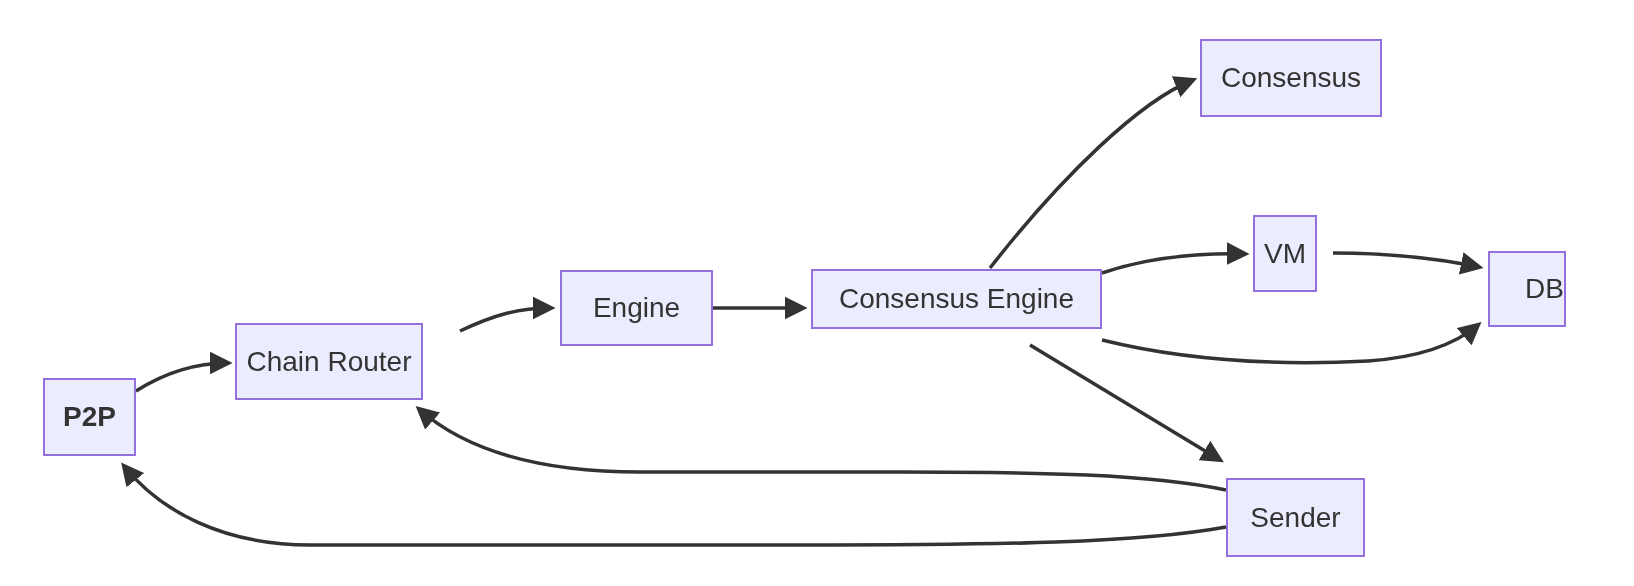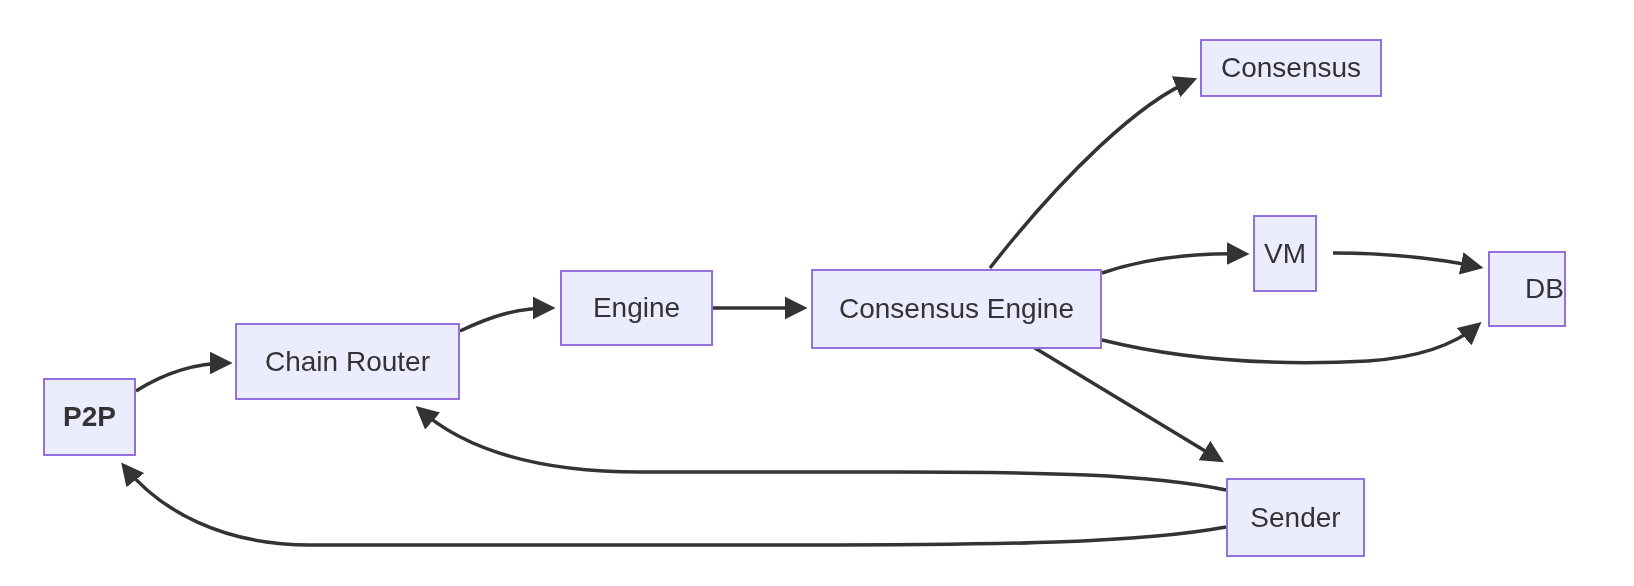--- a/index.html
+++ b/index.html
@@ -69,33 +69,33 @@
     <path class="edge" d="M 1102 340 C 1195 363 1290 365 1368 361 C 1425 357 1458 342 1478 325" marker-end="url(#arrow)"></path>
     <path class="edge" d="M 1030 345 L 1220 460" marker-end="url(#arrow)"></path>
     <path class="edge" d="M 1226 490 C 1150 474 1040 472 900 472 L 640 472 C 535 472 463 448 419 409" marker-end="url(#arrow)"></path>
     <path class="edge" d="M 1226 527 C 1140 543 1000 545 800 545 L 310 545 C 223 545 160 511 124 466" marker-end="url(#arrow)"></path>
   </svg>
 
   <div class="node" style="left:43px; top:378px; width:93px; height:78px;font-weight:bold;">
     <span>P2P</span>
   </div>
 
-  <div class="node" style="left:235px; top:323px; width:225px; height:77px;text-align:right;">
+  <div class="node" style="left:235px; top:323px; width:188px; height:77px;text-align:right;">
     <span>Chain Router</span>
   </div>
 
   <div class="node" style="left:560px; top:270px; width:153px; height:76px;">
     <span>Engine</span>
   </div>
 
-  <div class="node" style="left:811px; top:269px; width:291px; height:80px;">
+  <div class="node" style="left:811px; top:269px; width:291px; height:60px;">
     <span>Consensus Engine</span>
   </div>
 
-  <div class="node" style="left:1200px; top:39px; width:182px; height:58px;">
+  <div class="node" style="left:1200px; top:39px; width:182px; height:78px;">
     <span>Consensus</span>
   </div>
 
   <div class="node" style="left:1253px; top:215px; width:64px; height:77px;">
     <span>VM</span>
   </div>
 
   <div class="node" style="left:1488px; top:251px; width:78px; height:76px;justify-content:flex-end;">
     <span>DB</span>
   </div>

